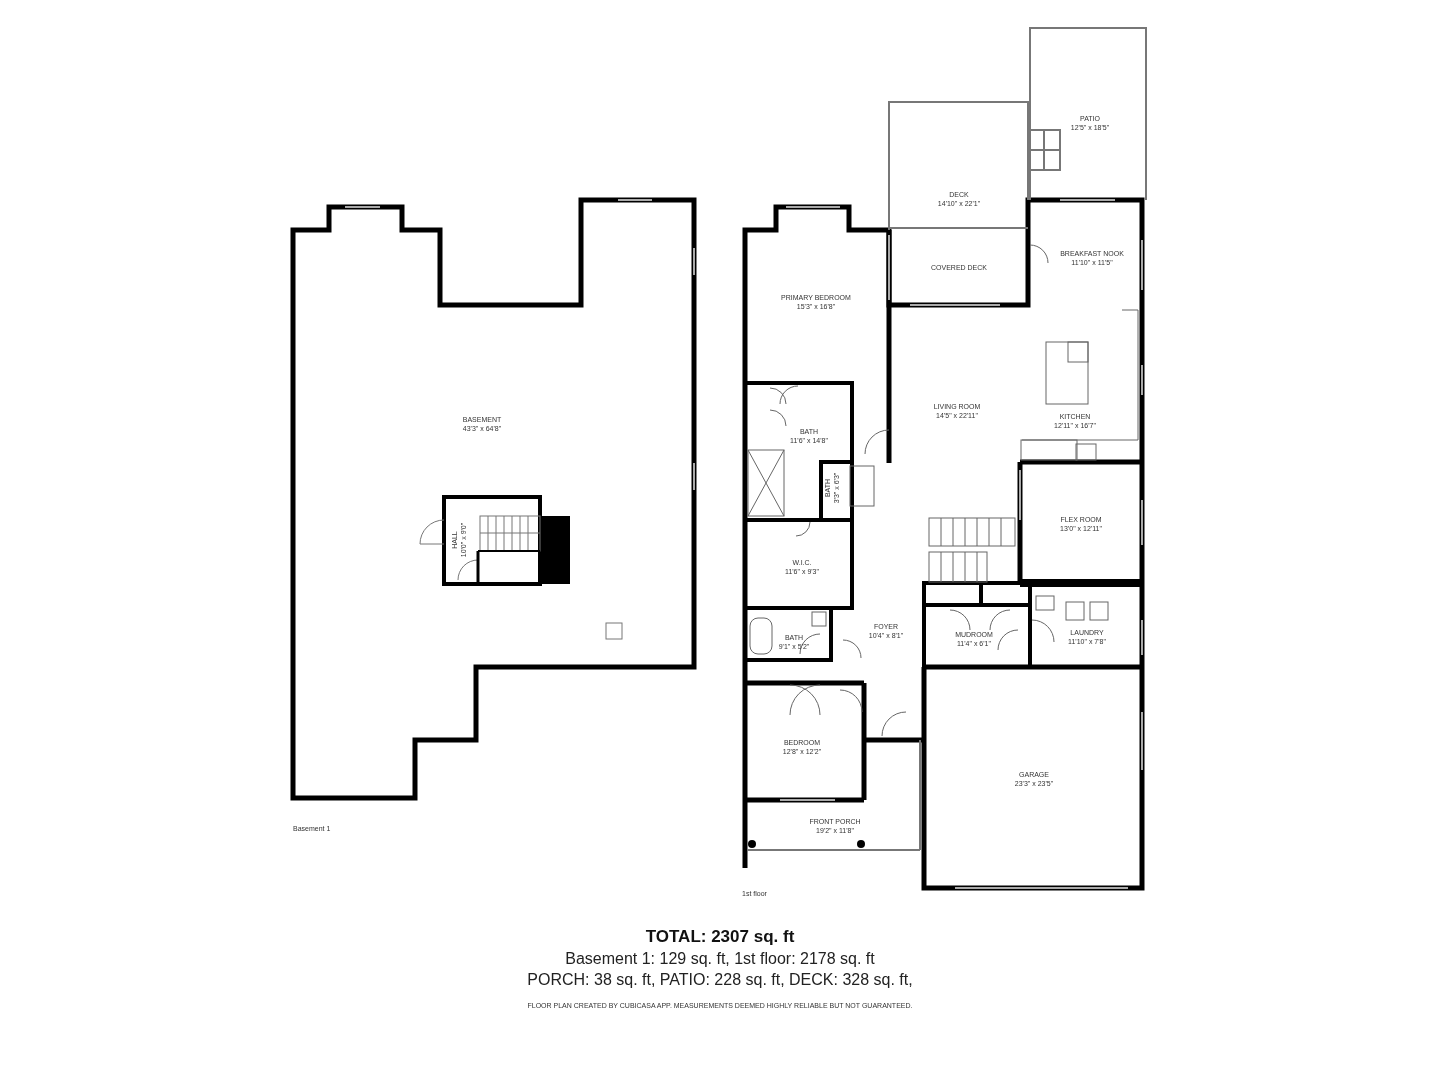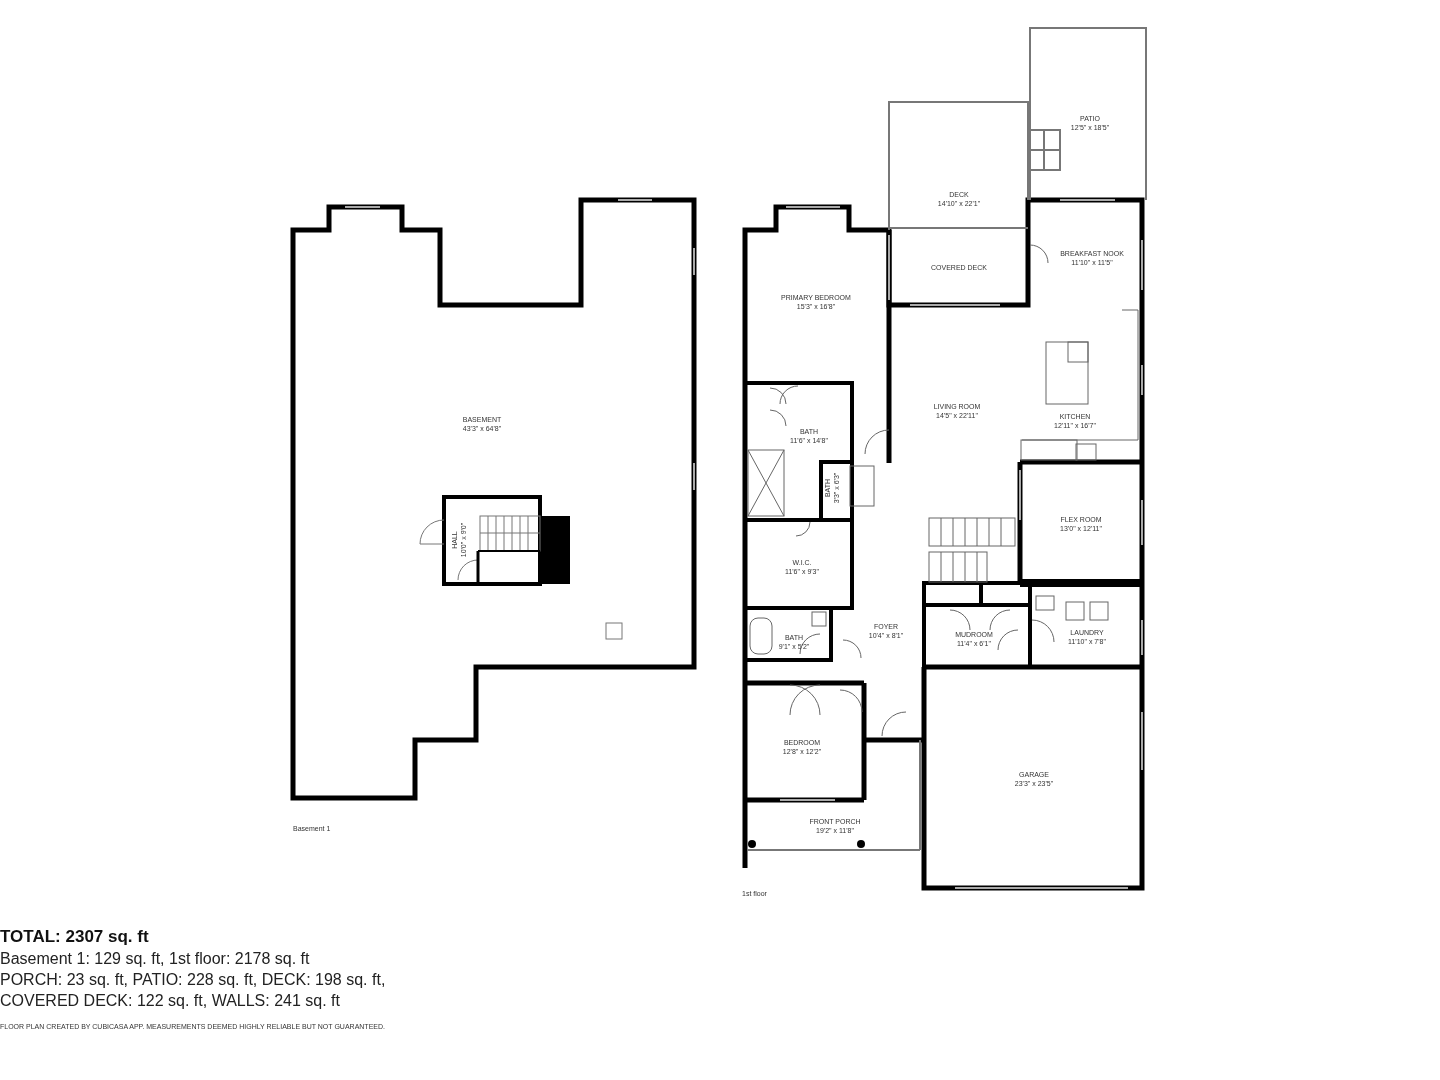--- a/index.html
+++ b/index.html
@@ -2,21 +2,21 @@
 <html><head>
 <meta charset="utf-8">
 <style>
   html,body{margin:0;padding:0;background:#fff;}
   body{width:1440px;height:1080px;position:relative;overflow:hidden;font-family:"Liberation Sans",sans-serif;color:#222;}
   svg#plan{position:absolute;left:0;top:0;}
   .lbl{position:absolute;text-align:center;font-size:7px;line-height:9px;color:#333;transform:translate(-50%,-50%);white-space:nowrap;}
   .lbl .n{display:block;text-transform:uppercase;}
   .lbl.rot{transform:translate(-50%,-50%) rotate(-90deg);}
   .floor-label{position:absolute;font-size:7px;color:#333;}
-  .summary{position:absolute;left:0;width:1440px;top:926px;}
+  .summary{position:absolute;left:0;width:1440px;top:926px;text-align:center;}
   .summary .total{font-weight:bold;font-size:17px;line-height:22px;color:#111;}
   .summary .line{font-size:16px;line-height:21px;color:#222;}
   .summary .credit{font-size:7px;margin-top:12px;color:#333;}
 </style>
 </head>
 <body>
 
 <svg id="plan" width="1440" height="1080" viewBox="0 0 1440 1080">
   <g fill="none" stroke="#000" stroke-linejoin="miter">
 
@@ -171,16 +171,15 @@
 <div class="lbl" style="left:802px;top:747px"><span class="n">BEDROOM</span><span>12'8" x 12'2"</span></div>
 <div class="lbl" style="left:1034px;top:779px"><span class="n">GARAGE</span><span>23'3" x 23'5"</span></div>
 <div class="lbl" style="left:835px;top:826px"><span class="n">FRONT PORCH</span><span>19'2" x 11'8"</span></div>
 
 <div class="floor-label" style="left:293px;top:825px">Basement 1</div>
 <div class="floor-label" style="left:742px;top:890px">1st floor</div>
 
 <div class="summary">
   <div class="total">TOTAL: 2307 sq. ft</div>
   <div class="line">Basement 1: 129 sq. ft, 1st floor: 2178 sq. ft</div>
-  <div class="line">PORCH: 23 sq. ft, PATIO: 228 sq. ft, DECK: 198 sq. ft,</div>
-  <div class="line">COVERED DECK: 122 sq. ft, WALLS: 241 sq. ft</div>
+  <div class="line">PORCH: 38 sq. ft, PATIO: 228 sq. ft, DECK: 328 sq. ft,</div>
   <div class="credit">FLOOR PLAN CREATED BY CUBICASA APP. MEASUREMENTS DEEMED HIGHLY RELIABLE BUT NOT GUARANTEED.</div>
 </div>
 
 </body></html>

